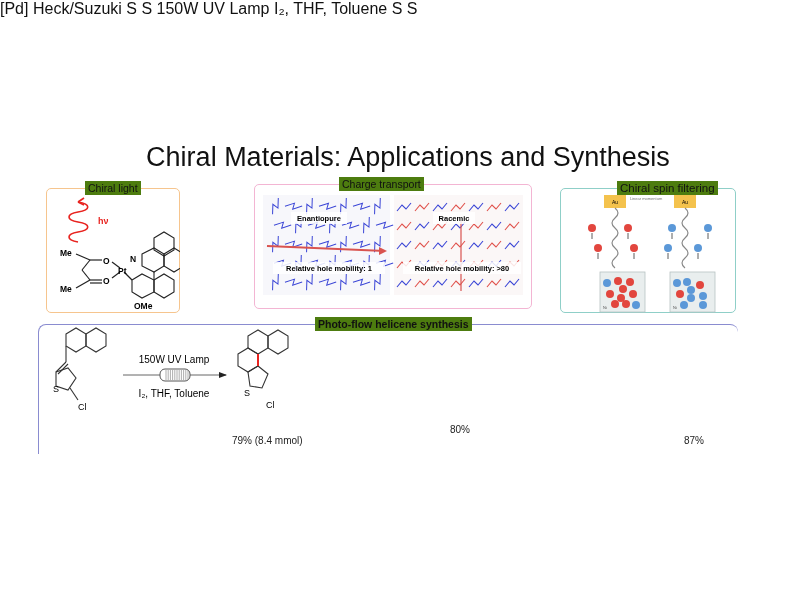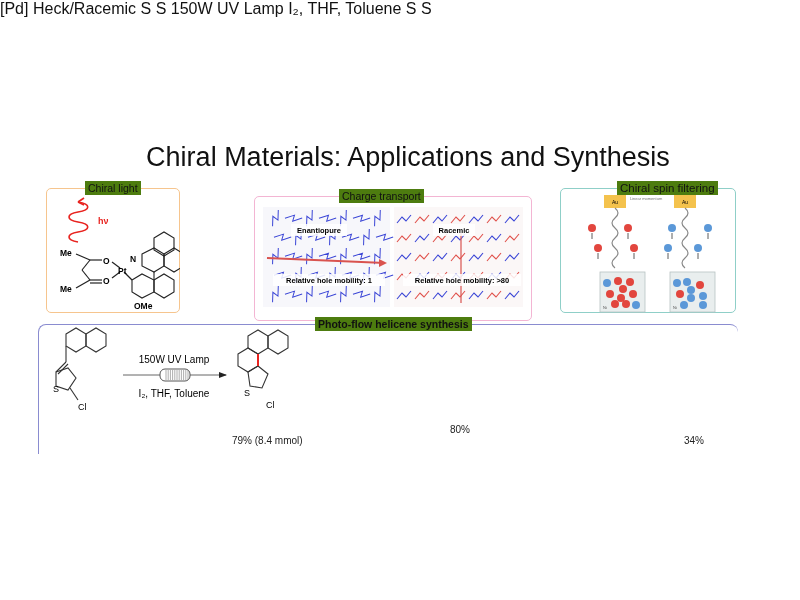--- a/index.html
+++ b/index.html
@@ -2,21 +2,21 @@
 <html><head>
 <meta charset="utf-8">
 <style>
   html, body { margin:0; padding:0; background:#ffffff; }
   body { width:800px; height:600px; position:relative; overflow:hidden; font-family:"Liberation Sans", sans-serif; color:#111; }
   .abs { position:absolute; }
   .title { left:0; width:800px; top:142px; text-align:center; font-size:27px; color:#111;margin-left:8px; }
   .panel { position:absolute; box-sizing:border-box; border-radius:5px; }
   .panel-label { position:absolute; top:-8px; background:#4d7c0f; font-size:10.5px; padding:0 3px; white-space:nowrap; color:#111; line-height:14px; }
   .p1 { left:46px; top:188px; width:134px; height:125px; border:1.5px solid #f6c58e; }
-  .p2 { left:254px; top:196px; width:278px; height:125px; border:1.5px solid #f3b5d3; }
+  .p2 { left:254px; top:184px; width:278px; height:125px; border:1.5px solid #f3b5d3; }
   .p3 { left:560px; top:188px; width:176px; height:125px; border:1.5px solid #8fcfc8; }
   .p4 { left:38px; top:324px; width:700px; height:130px; border-top:1.5px solid #8a8cd0; border-left:1.5px solid #8a8cd0; border-radius:8px 8px 0 0;font-weight:bold; }
   .yield { font-size:10px; color:#222; position:absolute; white-space:nowrap; }
   svg text { font-family:"Liberation Sans", sans-serif; }
 </style>
 </head>
 <body>
 
 
 
@@ -262,21 +262,21 @@
     <polygon points="248,372 258,366 268,374 262,388 250,386"></polygon>
   </g>
   <line x1="258" y1="354" x2="258" y2="366" stroke="#e8231f" stroke-width="2"></line>
   <text x="244" y="396" font-size="9">S</text>
   <text x="266" y="408" font-size="9">Cl</text>
   </svg><span></span>
 
   
   <line x1="320" y1="375" x2="400" y2="375" stroke="#666" stroke-width="1" marker-end="url(#ah)">
   <text x="360" y="366" font-size="10" text-anchor="middle">[Pd]</text>
-  <text x="360" y="392" font-size="10" text-anchor="middle">Heck/Racemic</text>
+  <text x="360" y="392" font-size="10" text-anchor="middle">Heck/Suzuki</text>
 
   
   <g stroke="#333" stroke-width="1.1" fill="none">
     <polygon points="438,338 448,332 458,338 458,350 448,356 438,350">
     <polygon points="458,338 468,332 478,338 478,350 468,356 458,350">
     <polygon points="428,356 438,350 448,356 448,368 438,374 428,368">
     <polygon points="438,374 448,368 458,376 452,390 440,388">
     <line x1="458" y1="378" x2="470" y2="392">
     <line x1="470" y1="392" x2="484" y2="392">
     <line x1="484" y1="392" x2="492" y2="380">
@@ -303,15 +303,15 @@
     <polygon points="680,384 692,378 704,384 704,396 692,402 680,396">
     <polygon points="704,384 714,378 724,386 716,394 704,396">
   </polygon></polygon></polygon></polygon></polygon></polygon></g>
   <line x1="680" y1="384" x2="692" y2="378" stroke="#e8231f" stroke-width="2">
   <text x="660" y="402" font-size="9">S</text>
   <text x="720" y="392" font-size="9">S</text>
 
 
 <span class="yield" style="left:232px;top:435px">79% (8.4 mmol)</span>
 <span class="yield" style="left:450px;top:424px">80%</span>
-<span class="yield" style="left:684px;top:435px">34%</span>
+<span class="yield" style="left:684px;top:435px">87%</span>
 
 
 
 </line></line></line></body></html>

